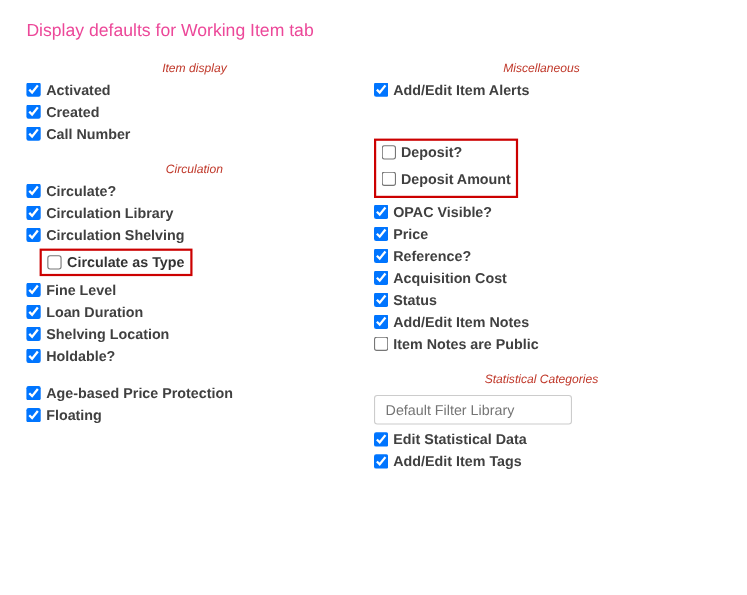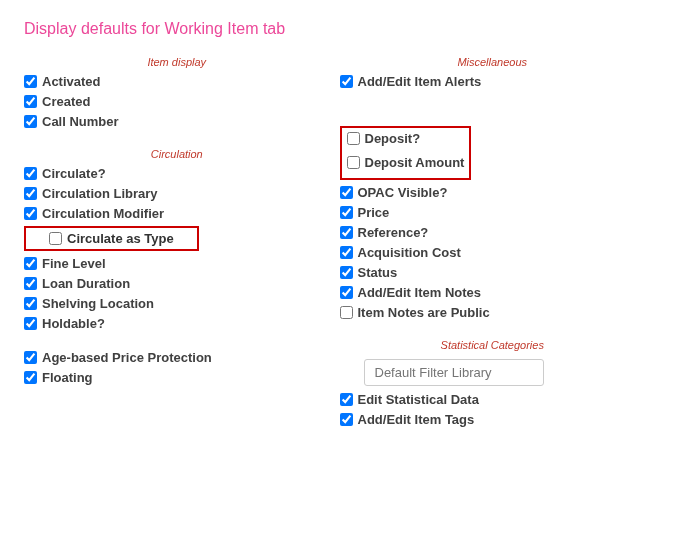--- a/index.html
+++ b/index.html
@@ -77,29 +77,29 @@
     }
     .filter-input {
       border: 1px solid #ccc;
       border-radius: 3px;
       padding: 5px 10px;
       color: #aaa;
       font-size: 13px;
       width: 180px;
       margin-bottom: 6px;
       margin-top: 2px;
-      margin-left: 24px;
     }
     .circulate-box {
       border: 2px solid #cc0000;
-      padding: 3px 23px;
+      padding: 3px 5px;
       display: inline-flex;
       align-items: center;
       gap: 5px;
       margin-bottom: 5px;
+      margin-left: 12px;
     }
     .circulate-box label {
       font-weight: bold;
       color: #333;
     }
   </style>
 </head>
 <body>
 
 <h1>Display defaults for Working Item tab</h1>
@@ -129,21 +129,21 @@
     <div class="checkbox-row">
       <input type="checkbox" id="circulate" checked="" style="">
       <label for="circulate">Circulate?</label>
     </div>
     <div class="checkbox-row">
       <input type="checkbox" id="circ_library" checked="" style="">
       <label for="circ_library">Circulation Library</label>
     </div>
     <div class="checkbox-row">
       <input type="checkbox" id="circ_modifier" checked="" style="">
-      <label for="circ_modifier">Circulation Modifier</label>
+      <label for="circ_modifier">Circulation Shelving</label>
     </div>
 
     <div class="circulate-box">
       <input type="checkbox" id="circ_as_type" style="">
       <label for="circ_as_type">Circulate as Type</label>
     </div>
 
     <div class="checkbox-row">
       <input type="checkbox" id="fine_level" checked="" style="">
       <label for="fine_level">Fine Level</label>

